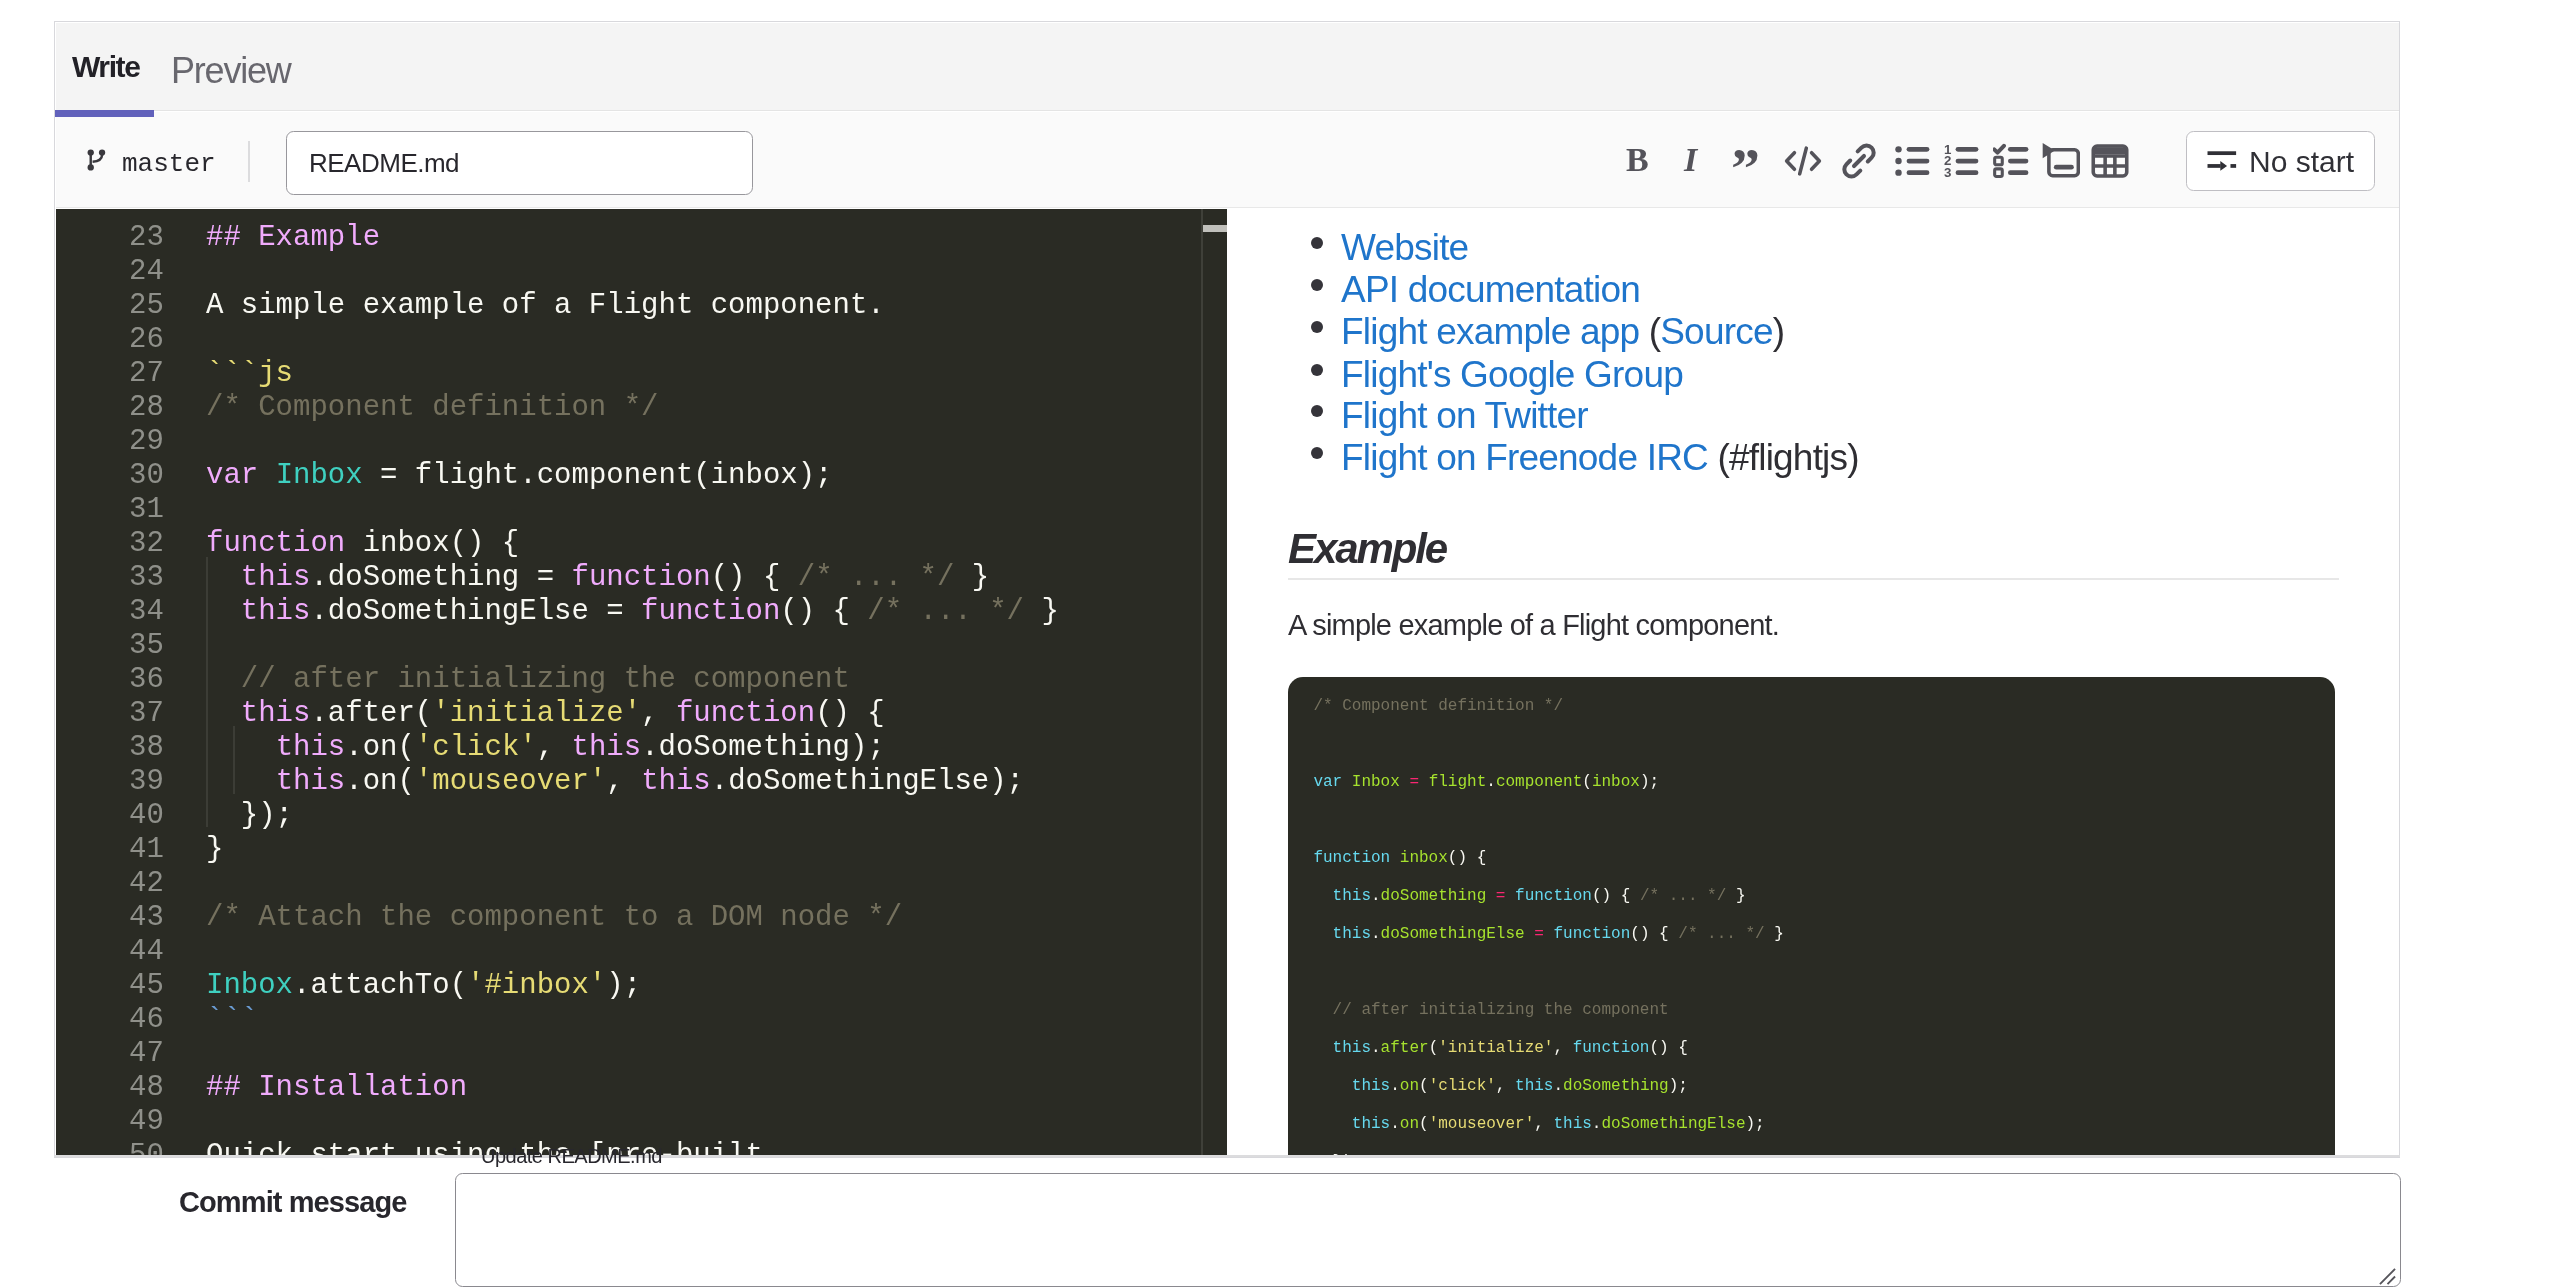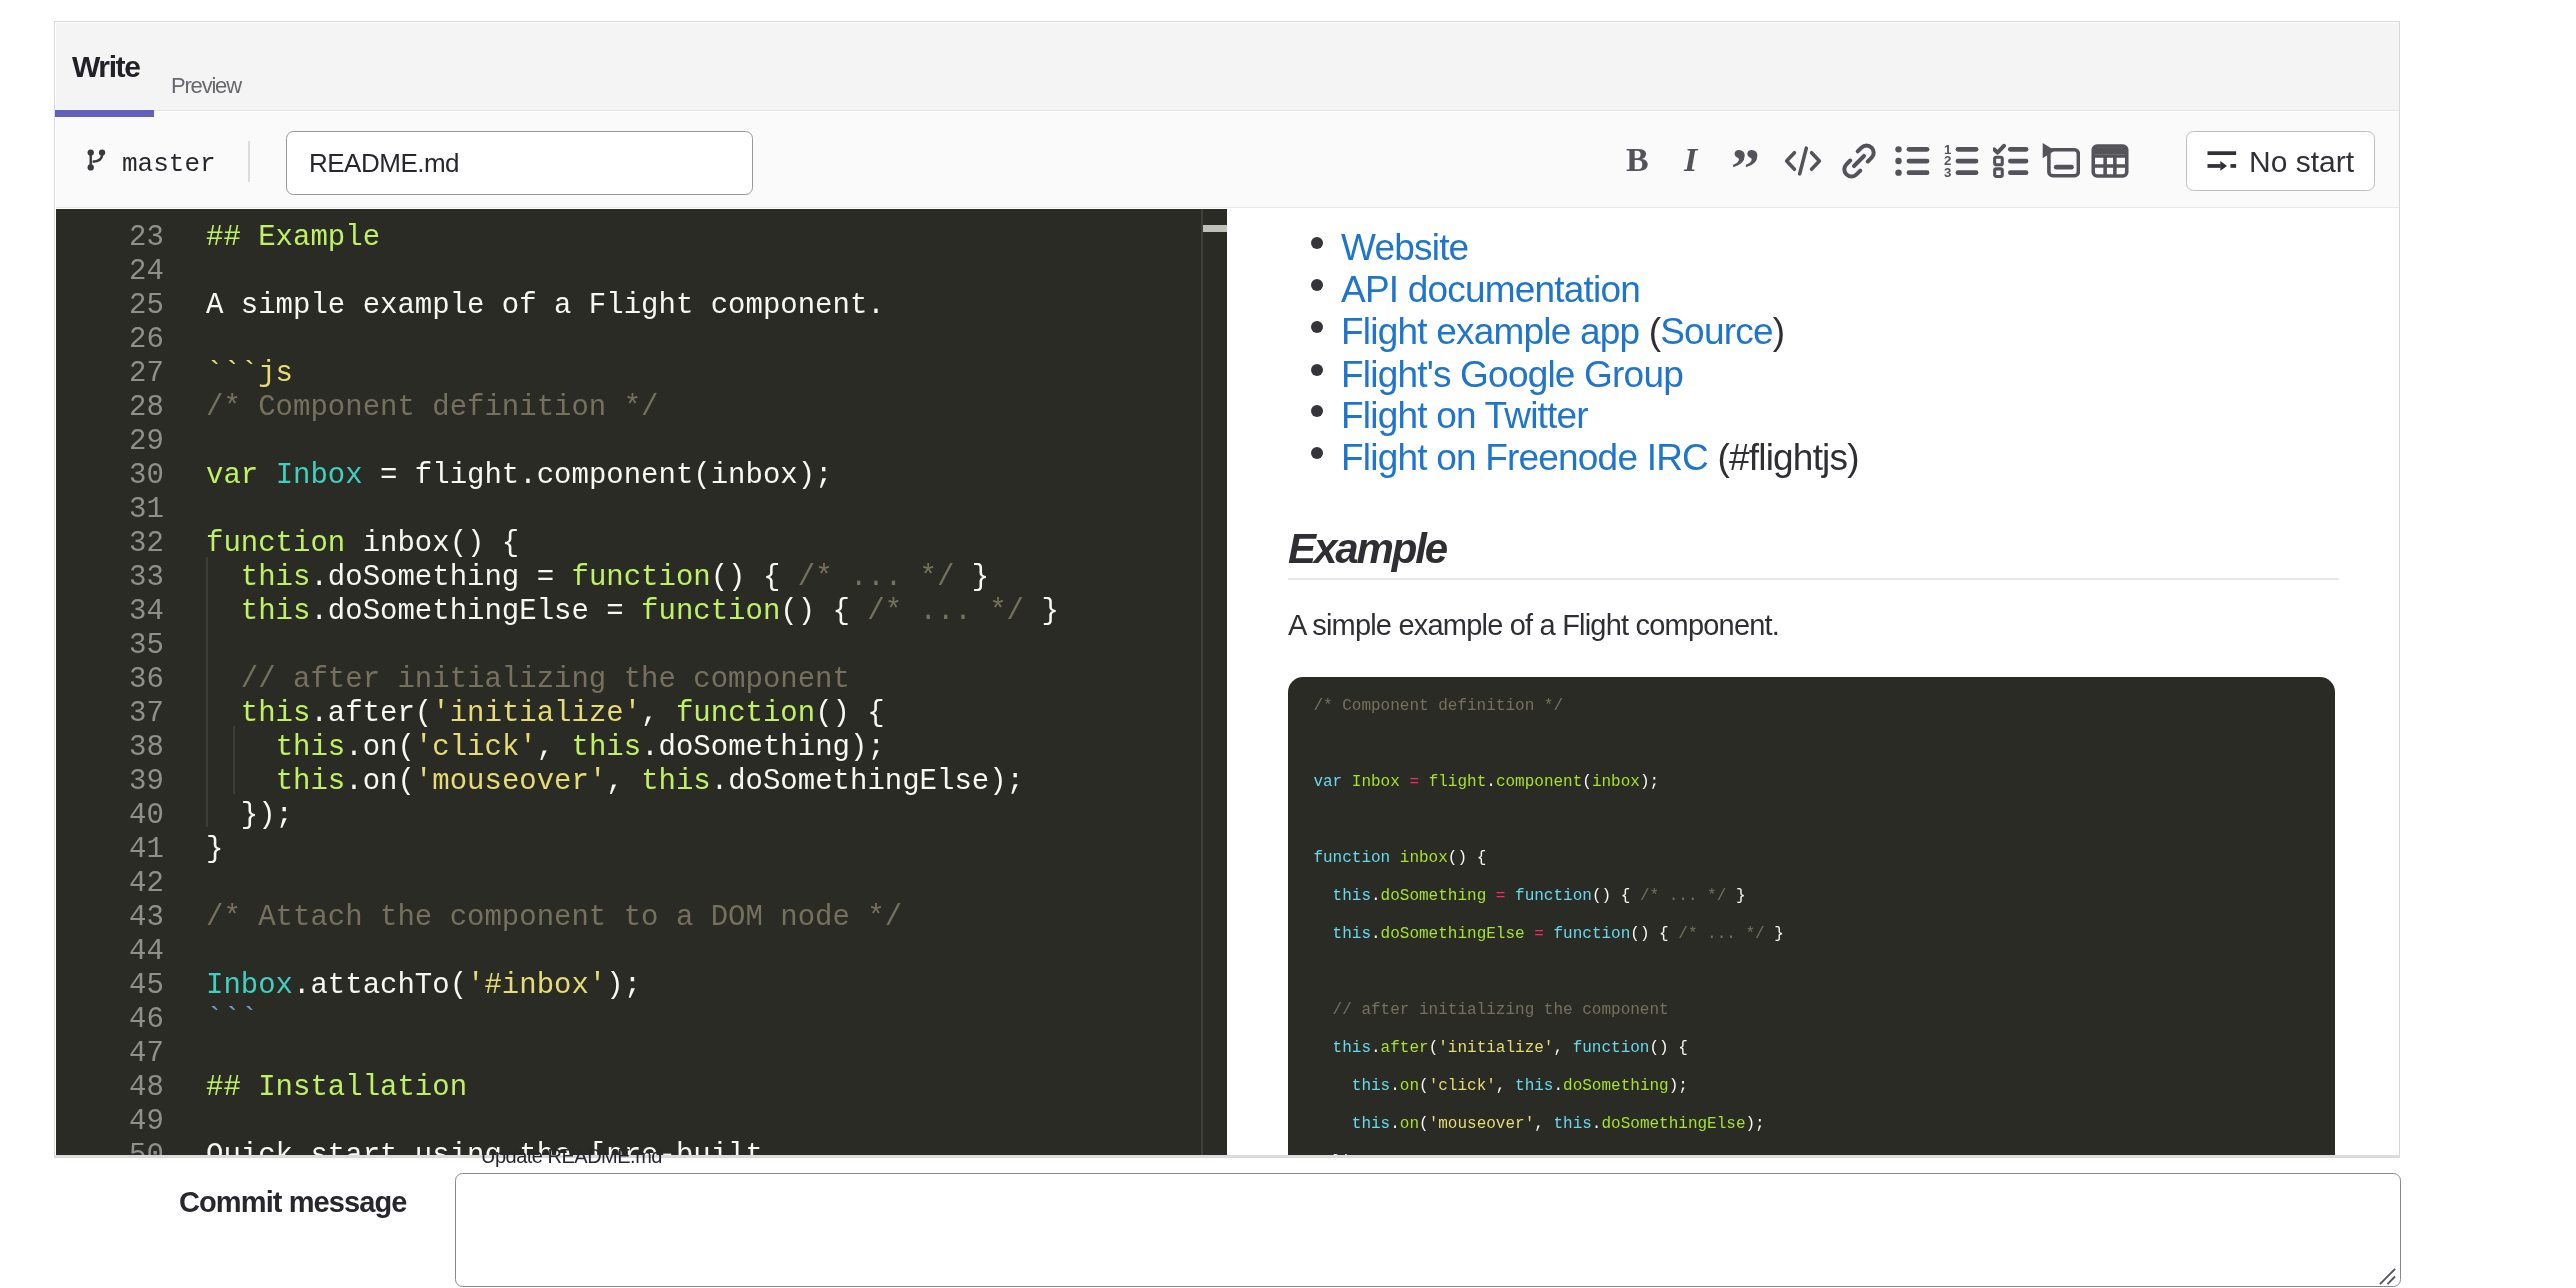--- a/index.html
+++ b/index.html
@@ -3,37 +3,37 @@
 <meta charset="utf-8">
 <style>
   * { margin:0; padding:0; box-sizing:border-box; }
   html,body { width:2576px; height:1289px; background:#ffffff; font-family:"Liberation Sans", sans-serif; }
   .abs { position:absolute; }
   
   #frame { left:54px; top:21px; width:2346px; height:1137px; border:1.9px solid #d8d8dc; }
   #tabrow { left:56px; top:22.6px; width:2343px; height:88px; background:#f4f4f4; border-bottom:0.9px solid #e4e4e4; }
   #tabline { left:55px; top:110px; width:99px; height:6.6px; background:#6161bb; z-index:6; }
   #twrite { left:72px; top:50px; font-size:30px; font-weight:bold; color:#222127; letter-spacing:-1.4px; }
-  #tpreview { left:171px; top:50px; font-size:22px; color:#68676e; letter-spacing:-1.2px;margin-top:23px; }
+  #tpreview { left:171px; top:50px; font-size:36px; color:#68676e; letter-spacing:-1.2px; }
   #toolrow { left:56px; top:112px; width:2343px; height:96px; background:#fafafa; border-bottom:1.9px solid #e8e8e8; }
   #master { left:122px; top:149px; font-family:"Liberation Mono",monospace; font-size:26px; color:#28272d; }
   #sep1 { left:248px; top:141px; width:1.9px; height:41px; background:#dcdcde; }
   #fninput { left:286px; top:131px; width:467px; height:64px; background:#fff; border:1.9px solid #98979c; border-radius:7.5px; }
   #fntext { left:309px; top:148px; font-size:26px; color:#28272d; letter-spacing:-0.5px; }
   #nowrap { left:2186px; top:131px; width:189px; height:60px; background:#fff; border:1.9px solid #bfbec3; border-radius:7.5px; }
   #nowraptext { left:2249px; top:145px; font-size:30px; color:#303036; }
   
   #editor { left:56px; top:209px; width:1171px; height:948px; background:#2a2b24; overflow:hidden; }
   #gutter { left:0; top:0; width:136px; height:948px; background:#2a2b24; }
   #sbsep { left:1145px; top:0; width:1.9px; height:948px; background:#3f4039; }
   #sbthumb { left:1147px; top:16px; width:24.5px; height:6.6px; background:#c0c0bb; }
   pre.code { font-family:"Liberation Mono",monospace; font-size:29px; line-height:34px; color:#f8f8f2; }
   #lnums { left:73px; top:11.8px; width:28px; text-align:right; color:#8f908a; }
   #src { left:150px; top:11.8px; }
-  .k { color:#bef264; } .t { color:#3fd0c0; } .s { color:#e6db74; } .c { color:#75715e; } .b { color:#6a9bd2; }
+  .k { color:#f0abfc; } .t { color:#3fd0c0; } .s { color:#e6db74; } .c { color:#75715e; } .b { color:#6a9bd2; }
   #ig1 { left:150px; top:348px; width:1.9px; height:270px; background:#3c3d36; }
   #ig2 { left:177px; top:517px; width:1.9px; height:68px; background:#3c3d36; }
   
   #preview { left:1227px; top:209px; width:1171px; height:946px; background:#fff; overflow:hidden; }
   .li { position:absolute; height:42px; }
   .dot { position:absolute; width:12.2px; height:12.2px; border-radius:50%; background:#35343a; }
   .ltext { position:absolute; font-size:37px; color:#1f75cb; white-space:nowrap; letter-spacing:-0.8px; }
   .dark { color:#2f2e33; }
   #h2x { left:1288px; top:525px; font-size:42px; font-weight:bold; color:#2f2e33; letter-spacing:-2.1px;font-style:italic; }
   #h2line { left:1288px; top:578px; width:1051px; height:1.9px; background:#e7e7e7; }

